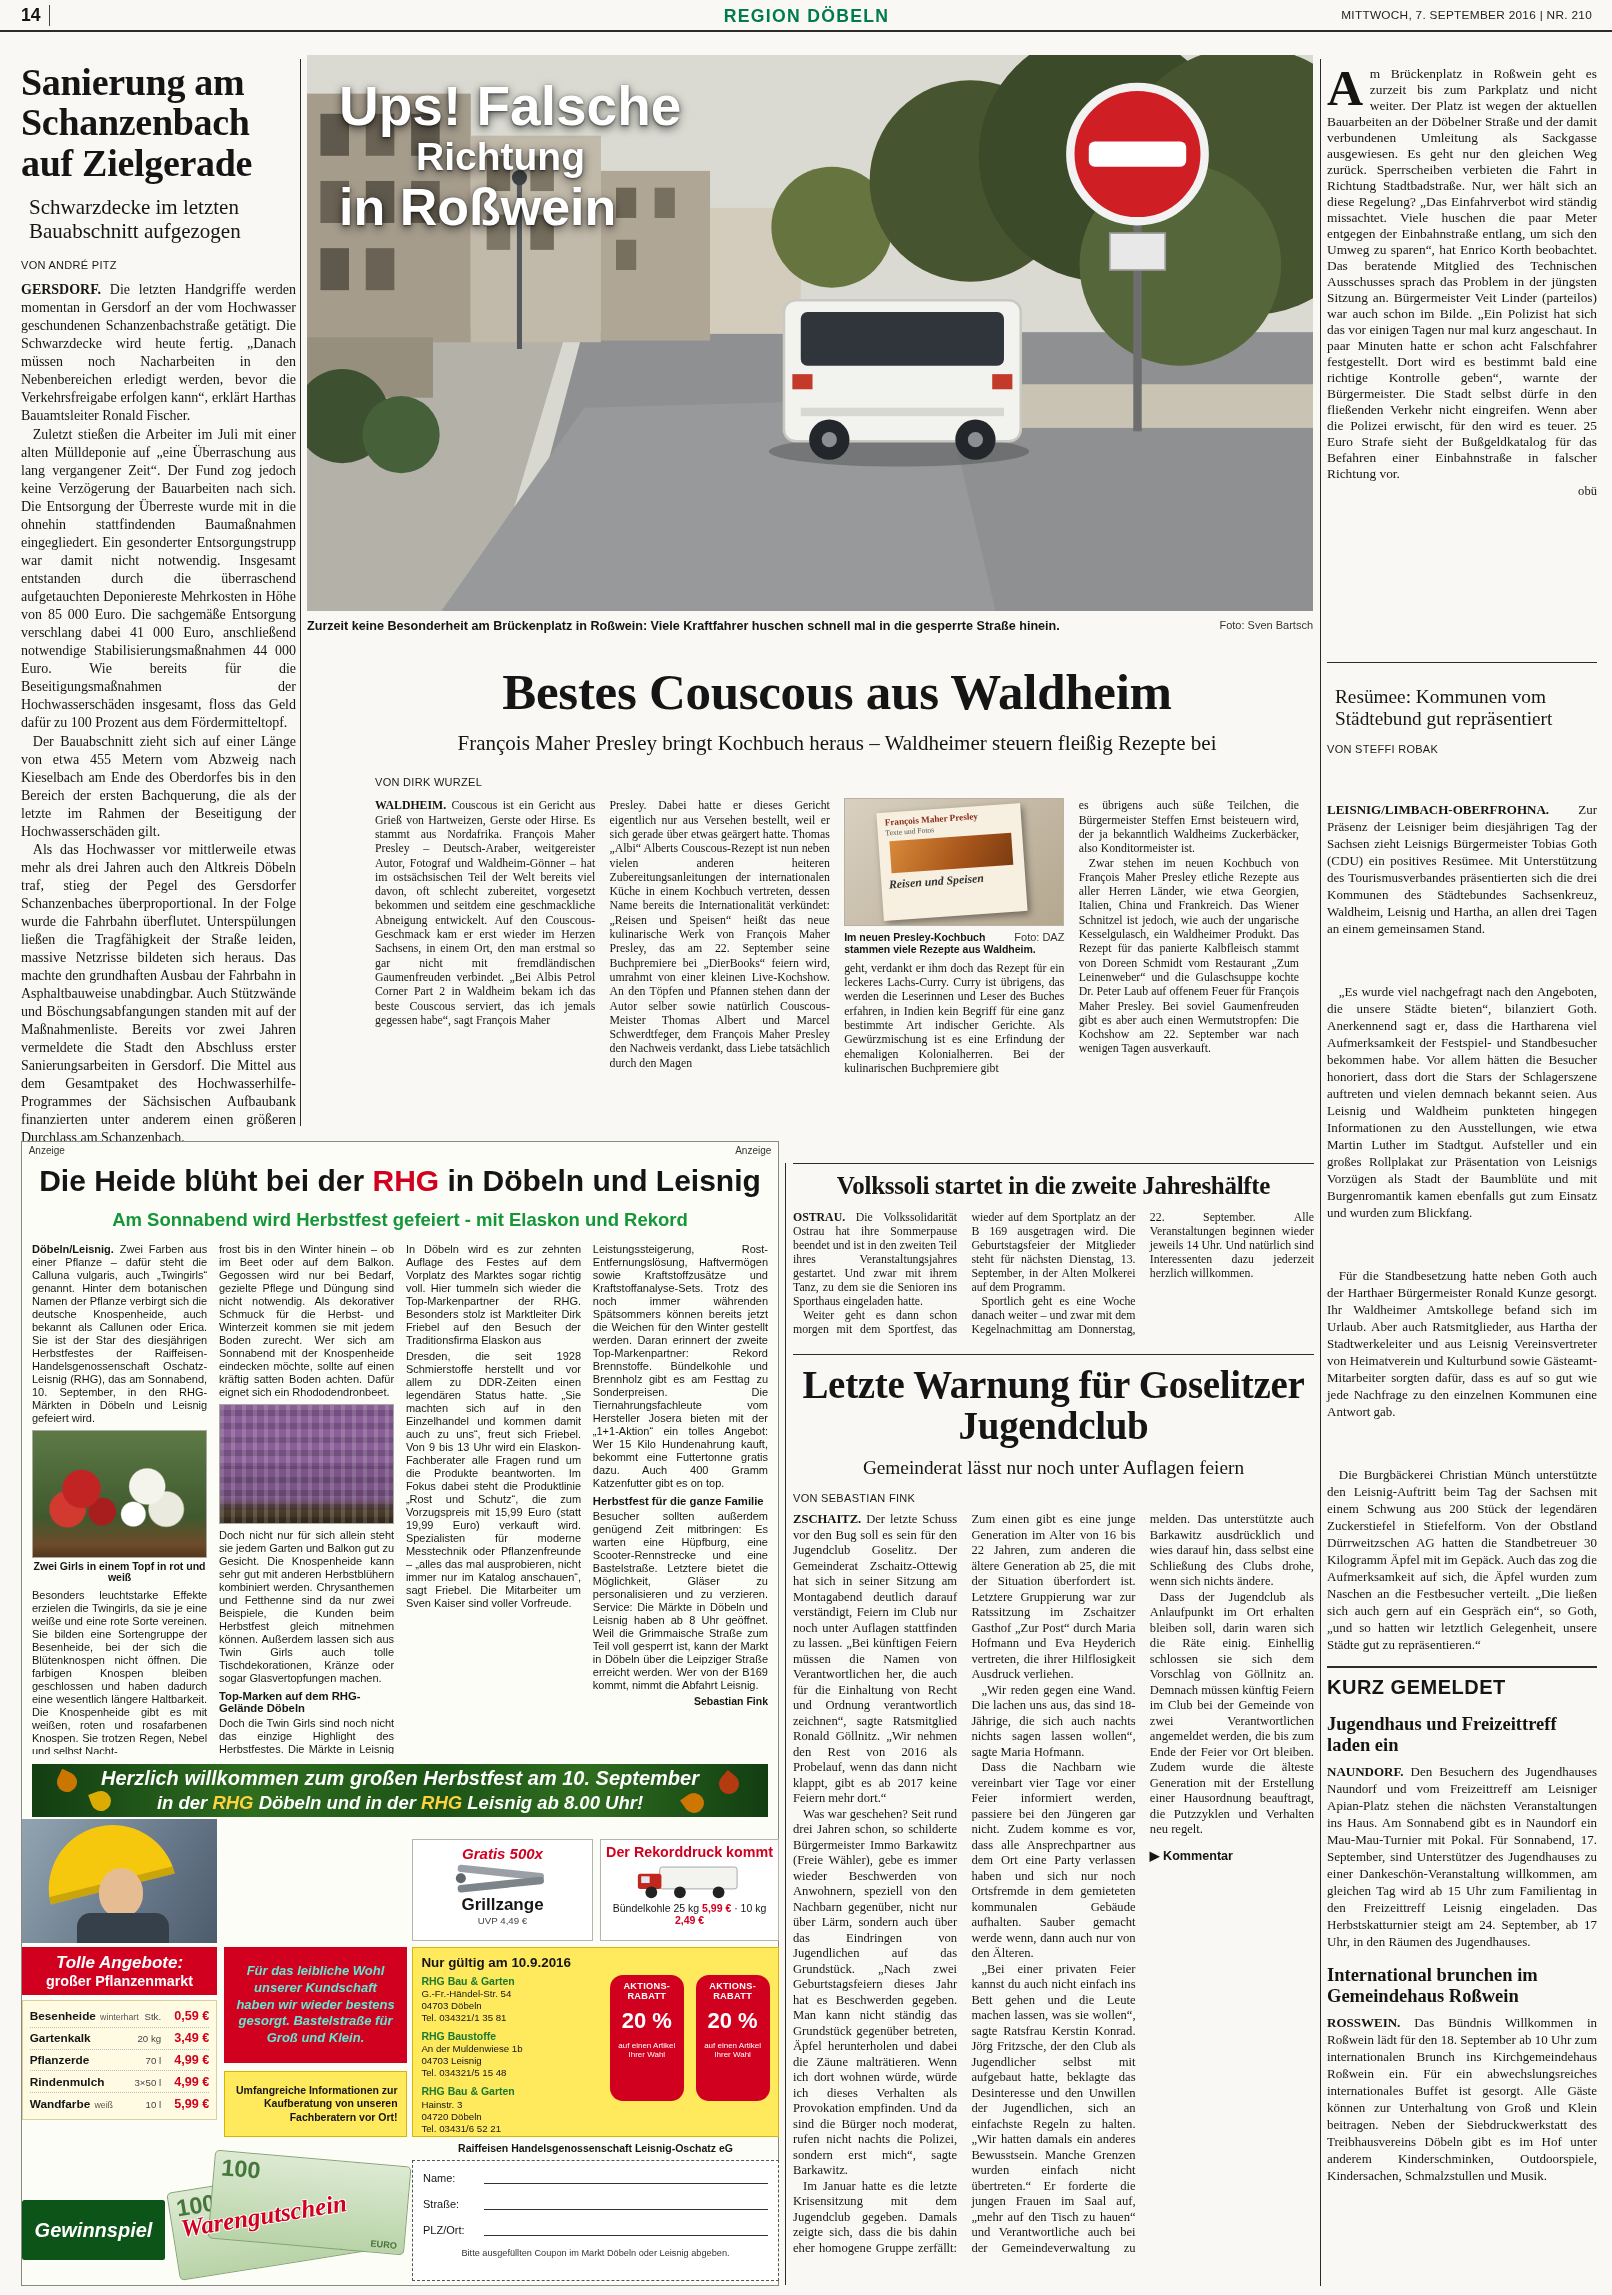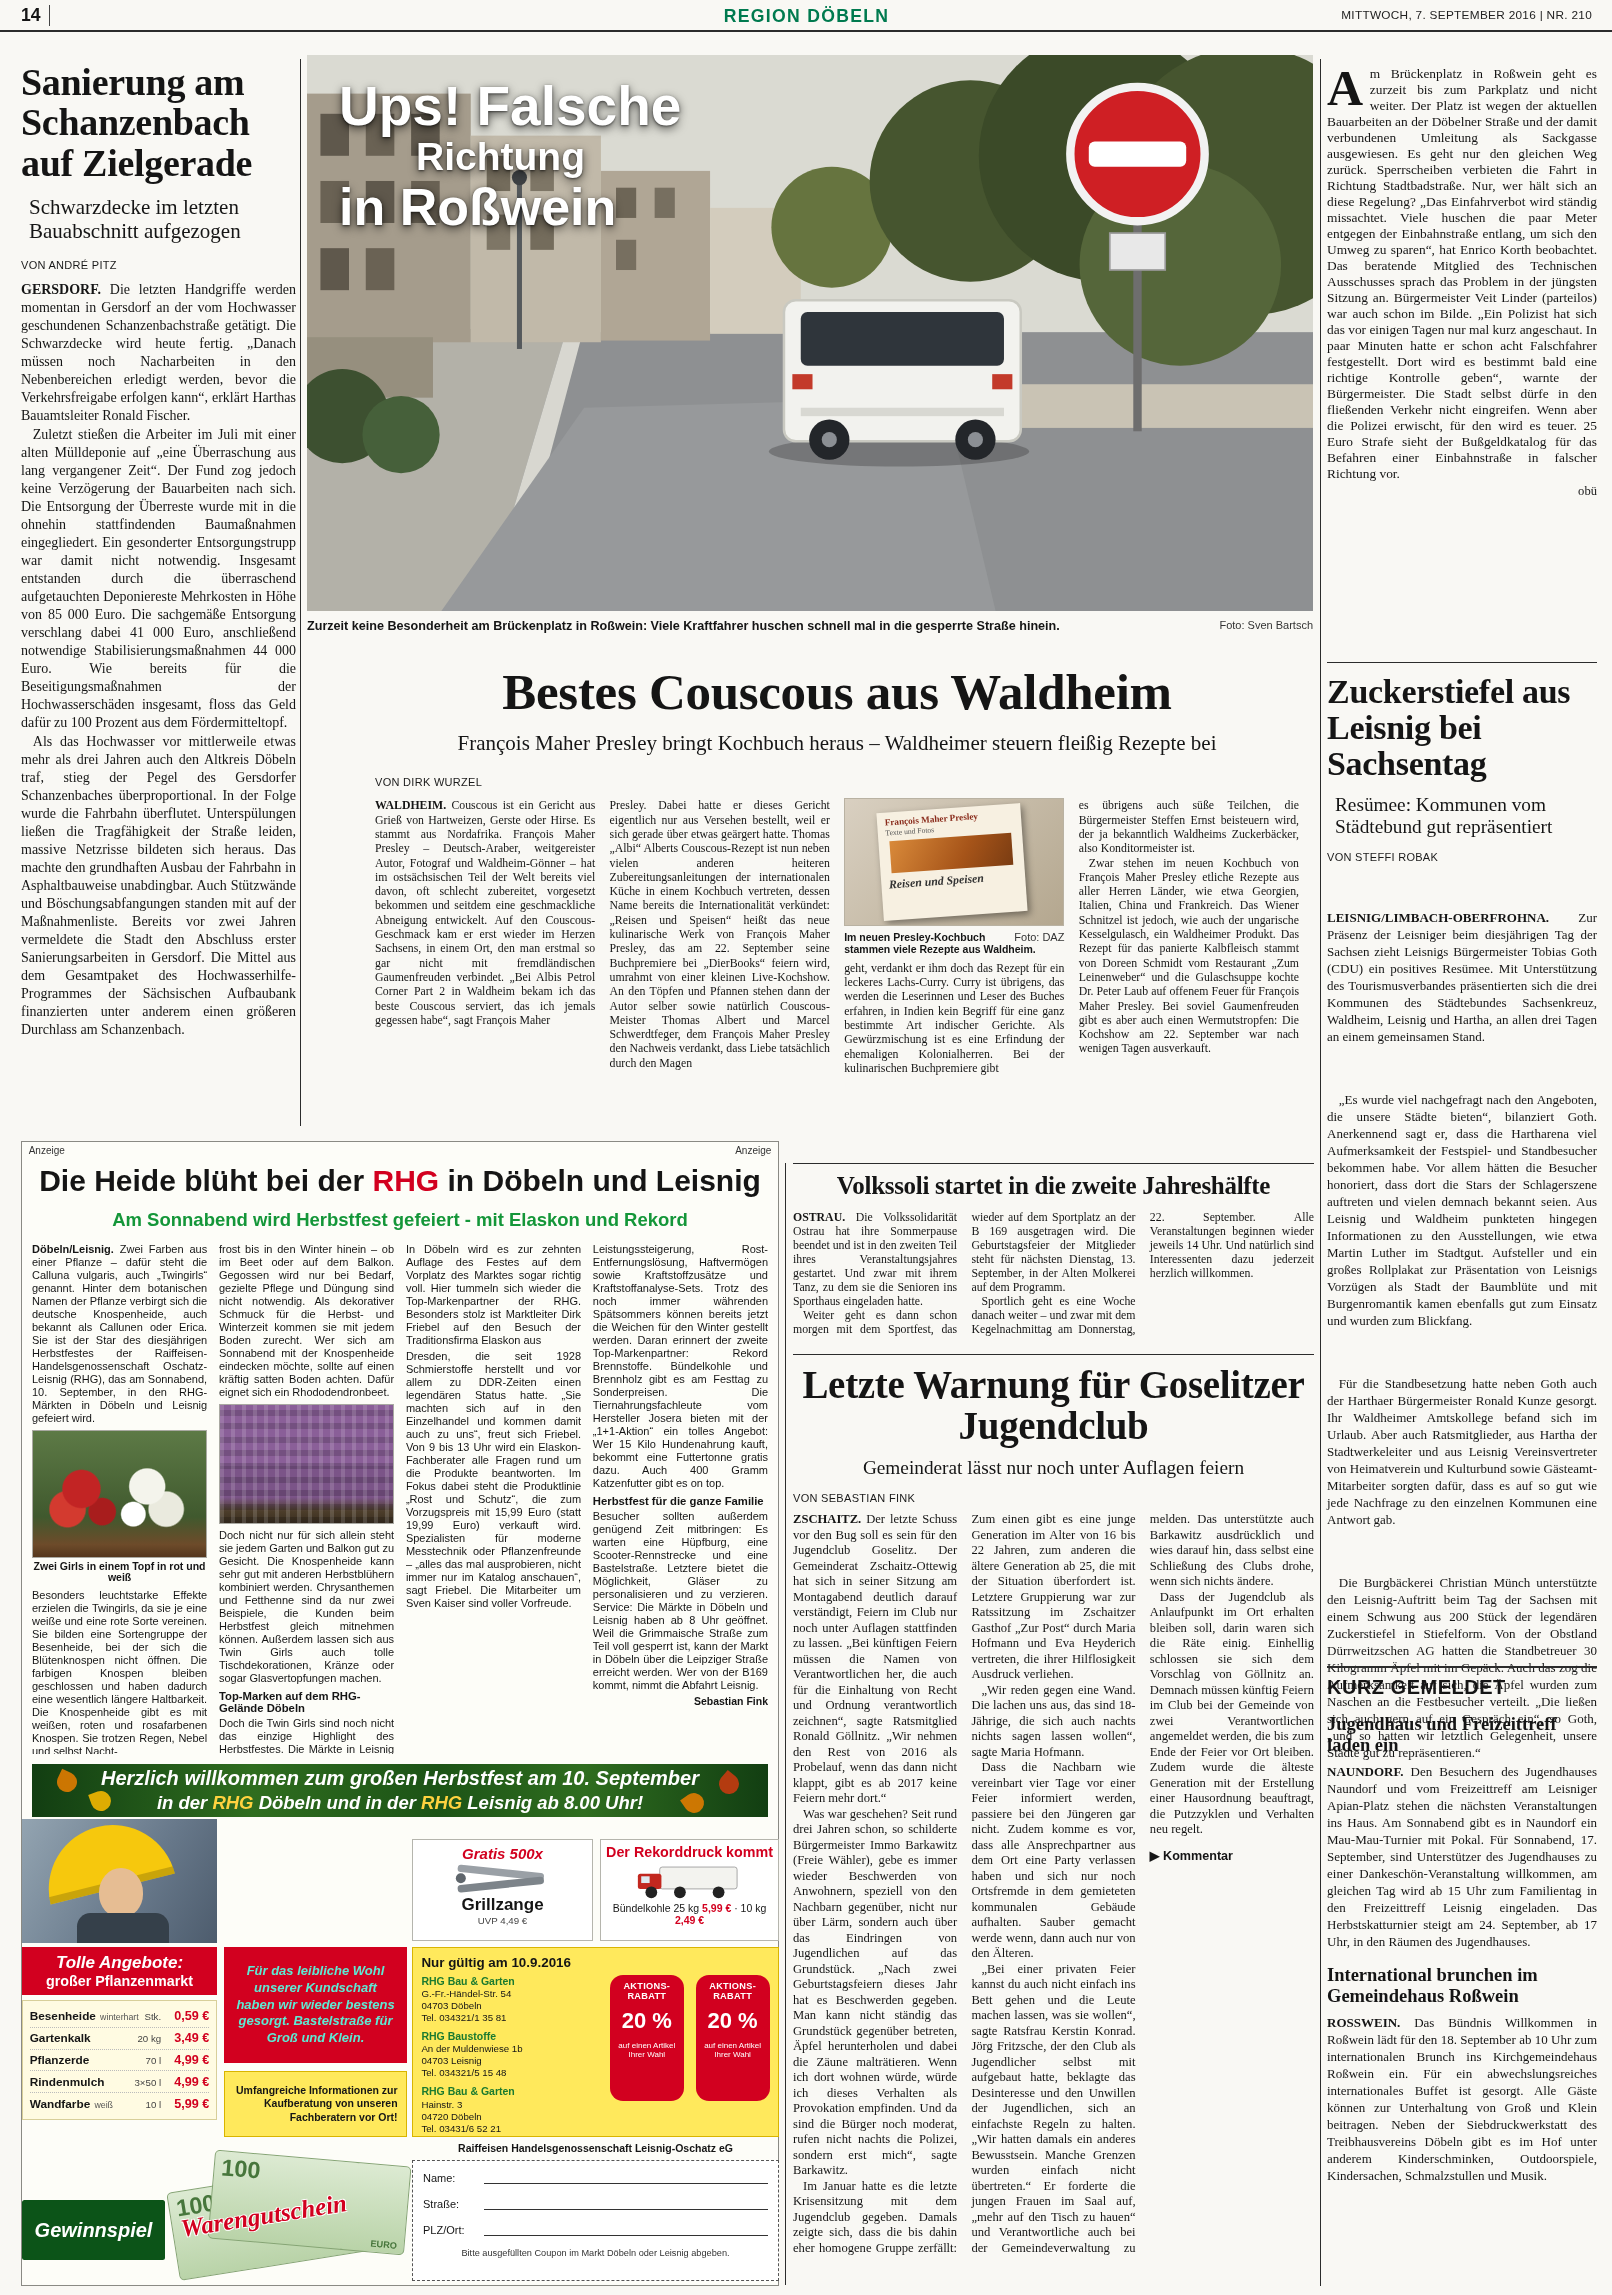--- a/index.html
+++ b/index.html
@@ -194,20 +194,21 @@
   </div>
   <div class="rule" style="left:0;right:0;top:30px;height:1.7px;"></div>
 
   <div class="art-left">
     <h1 class="hl">Sanierung am Schanzenbach auf Zielgerade</h1>
     <p class="subhead">Schwarzdecke im letzten Bauabschnitt aufgezogen</p>
     <div class="byline">VON ANDRÉ PITZ</div>
     <div class="jp">
       <p><b class="dl">GERSDORF.</b> <span>Die letzten Handgriffe werden momentan in Gersdorf an der vom Hochwasser geschundenen Schanzenbachstraße getätigt. Die Schwarzdecke wird heute fertig. „Danach müssen noch Nacharbeiten in den Nebenbereichen erledigt werden, bevor die Verkehrsfreigabe erfolgen kann“, erklärt Harthas Bauamtsleiter Ronald Fischer.</span></p>
       <p>Zuletzt stießen die Arbeiter im Juli mit einer alten Mülldeponie auf „eine Überraschung aus lang vergangener Zeit“. Der Fund zog jedoch keine Verzögerung der Bauarbeiten nach sich. Die Entsorgung der Überreste wurde mit in die ohnehin stattfindenden Baumaßnahmen eingegliedert. Ein gesonderter Entsorgungstrupp war damit nicht notwendig. Insgesamt entstanden durch die überraschend aufgetauchten Deponiereste Mehrkosten in Höhe von 85 000 Euro. Die sachgemäße Entsorgung verschlang dabei 41 000 Euro, anschließend notwendige Stabilisierungsmaßnahmen 44 000 Euro. Wie bereits für die Beseitigungsmaßnahmen der Hochwasserschäden insgesamt, floss das Geld dafür zu 100 Prozent aus dem Fördermitteltopf.</p>
+      <p>Der Bauabschnitt zieht sich auf einer Länge von etwa 455 Metern vom Abzweig nach Kieselbach am Ende des Oberdorfes bis in den Bereich der ersten Bachquerung, die als der letzte im Rahmen der Beseitigung der Hochwasserschäden gilt.</p>
       <p>Als das Hochwasser vor mittlerweile etwas mehr als drei Jahren auch den Altkreis Döbeln traf, stieg der Pegel des Gersdorfer Schanzenbaches überproportional. In der Folge wurde die Fahrbahn überflutet. Unterspülungen ließen die Tragfähigkeit der Straße leiden, massive Netzrisse bildeten sich heraus. Das machte den grundhaften Ausbau der Fahrbahn in Asphaltbauweise unabdingbar. Auch Stützwände und Böschungsabfangungen standen mit auf der Maßnahmenliste. Bereits vor zwei Jahren vermeldete die Stadt den Abschluss erster Sanierungsarbeiten in Gersdorf. Die Mittel aus dem Gesamtpaket des Hochwasserhilfe-Programmes der Sächsischen Aufbaubank finanzierten unter anderem einen größeren Durchlass am Schanzenbach.</p>
     </div>
   </div>
 
   <div class="photo-wrap">
     <div class="photo">
       <svg viewBox="0 0 1198 662" width="1006" height="556" preserveAspectRatio="none">
         <rect width="1198" height="662" fill="#dadad2"></rect>
         <rect y="330" width="1198" height="332" fill="#8e9092"></rect>
         <polygon points="0,330 310,324 210,662 0,662" fill="#b3b1a8"></polygon>
@@ -270,21 +271,20 @@
     </div>
   </div>
 
   <div class="brueck jp">
     <p><span class="dropcap">A</span><span>m Brückenplatz in Roßwein geht es zurzeit bis zum Parkplatz und nicht weiter. Der Platz ist wegen der aktuellen Bauarbeiten an der Döbelner Straße und der damit verbundenen Umleitung als Sackgasse ausgewiesen. Es geht nur den gleichen Weg zurück. Sperrscheiben verbieten die Fahrt in Richtung Stadtbadstraße. Nur, wer hält sich an diese Regelung? „Das Einfahrverbot wird ständig missachtet. Viele huschen die paar Meter entgegen der Einbahnstraße entlang, um sich den Umweg zu sparen“, hat Enrico Korth beobachtet. Das beratende Mitglied des Technischen Ausschusses sprach das Problem in der jüngsten Sitzung an. Bürgermeister Veit Linder (parteilos) war auch schon im Bilde. „Ein Polizist hat sich das vor einigen Tagen nur mal kurz angeschaut. In paar Minuten hatte er schon acht Falschfahrer festgestellt. Dort wird es bestimmt bald eine richtige Kontrolle geben“, warnte der Bürgermeister. Die Stadt selbst dürfe in den fließenden Verkehr nicht eingreifen. Wenn aber die Polizei erwischt, für den wird es teuer. 25 Euro Strafe sieht der Bußgeldkatalog für das Befahren einer Einbahnstraße in falscher Richtung vor.</span></p>
     <div class="signoff">obü</div>
   </div>
   <div class="rule" style="left:1327px;width:270px;top:662px;height:0.8px;"></div>
 
   <div class="zucker">
-    <h2 class="hl">Zuckerstiefel aus Leisnig bei Sachsentag</h2>
     <p class="subhead">Resümee: Kommunen vom Städtebund gut repräsentiert</p>
     <div class="byline">VON STEFFI ROBAK</div>
     <div class="jp">
       <p><b class="dl">LEISNIG/LIMBACH-OBERFROHNA.</b> <span>Zur Präsenz der Leisniger beim diesjährigen Tag der Sachsen zieht Leisnigs Bürgermeister Tobias Goth (CDU) ein positives Resümee. Mit Unterstützung des Tourismusverbandes präsentierten sich die drei Kommunen des Städtebundes Sachsenkreuz, Waldheim, Leisnig und Hartha, an allen drei Tagen an einem gemeinsamen Stand.</span></p>
       <p>„Es wurde viel nachgefragt nach den Angeboten, die unsere Städte bieten“, bilanziert Goth. Anerkennend sagt er, dass die Hartharena viel Aufmerksamkeit der Festspiel- und Standbesucher bekommen habe. Vor allem hätten die Besucher honoriert, dass dort die Stars der Schlagerszene auftreten und vielen demnach bekannt seien. Aus Leisnig und Waldheim punkteten hingegen Informationen zu den Ausstellungen, wie etwa Martin Luther im Stadtgut. Aufsteller und ein großes Rollplakat zur Präsentation von Leisnigs Vorzügen als Stadt der Baumblüte und mit Burgenromantik kamen ebenfalls gut zum Einsatz und wurden zum Blickfang.</p>
       <p>Für die Standbesetzung hatte neben Goth auch der Harthaer Bürgermeister Ronald Kunze gesorgt. Ihr Waldheimer Amtskollege befand sich im Urlaub. Aber auch Ratsmitglieder, aus Hartha der Stadtwerkeleiter und aus Leisnig Vereinsvertreter von Heimatverein und Kulturbund sowie Gästeamt-Mitarbeiter sorgten dafür, dass es auf so gut wie jede Nachfrage zu den einzelnen Kommunen eine Antwort gab.</p>
       <p>Die Burgbäckerei Christian Münch unterstützte den Leisnig-Auftritt beim Tag der Sachsen mit einem Schwung aus 200 Stück der legendären Zuckerstiefel in Stiefelform. Von der Obstland Dürrweitzschen AG hatten die Standbetreuer 30 Kilogramm Äpfel mit im Gepäck. Auch das zog die Aufmerksamkeit auf sich, die Äpfel wurden zum Naschen an die Festbesucher verteilt. „Die ließen sich auch gern auf ein Gespräch ein“, so Goth, „und so hatten wir letztlich Gelegenheit, unsere Städte gut zu repräsentieren.“</p>
     </div>
   </div>
   <div class="rule" style="left:1327px;width:270px;top:1666px;height:1.7px;"></div>

